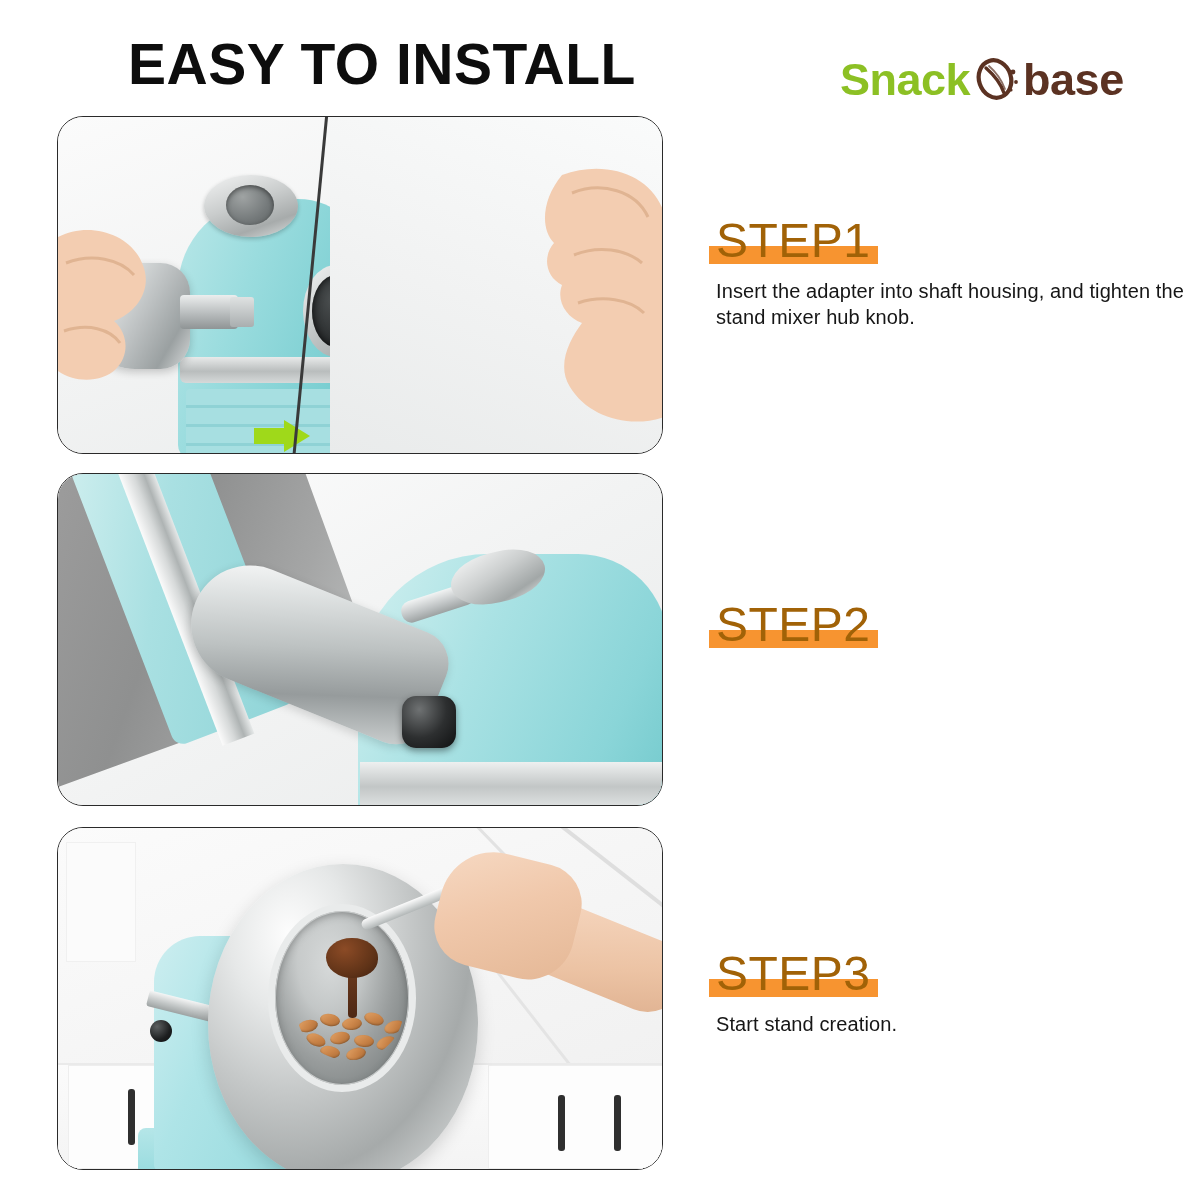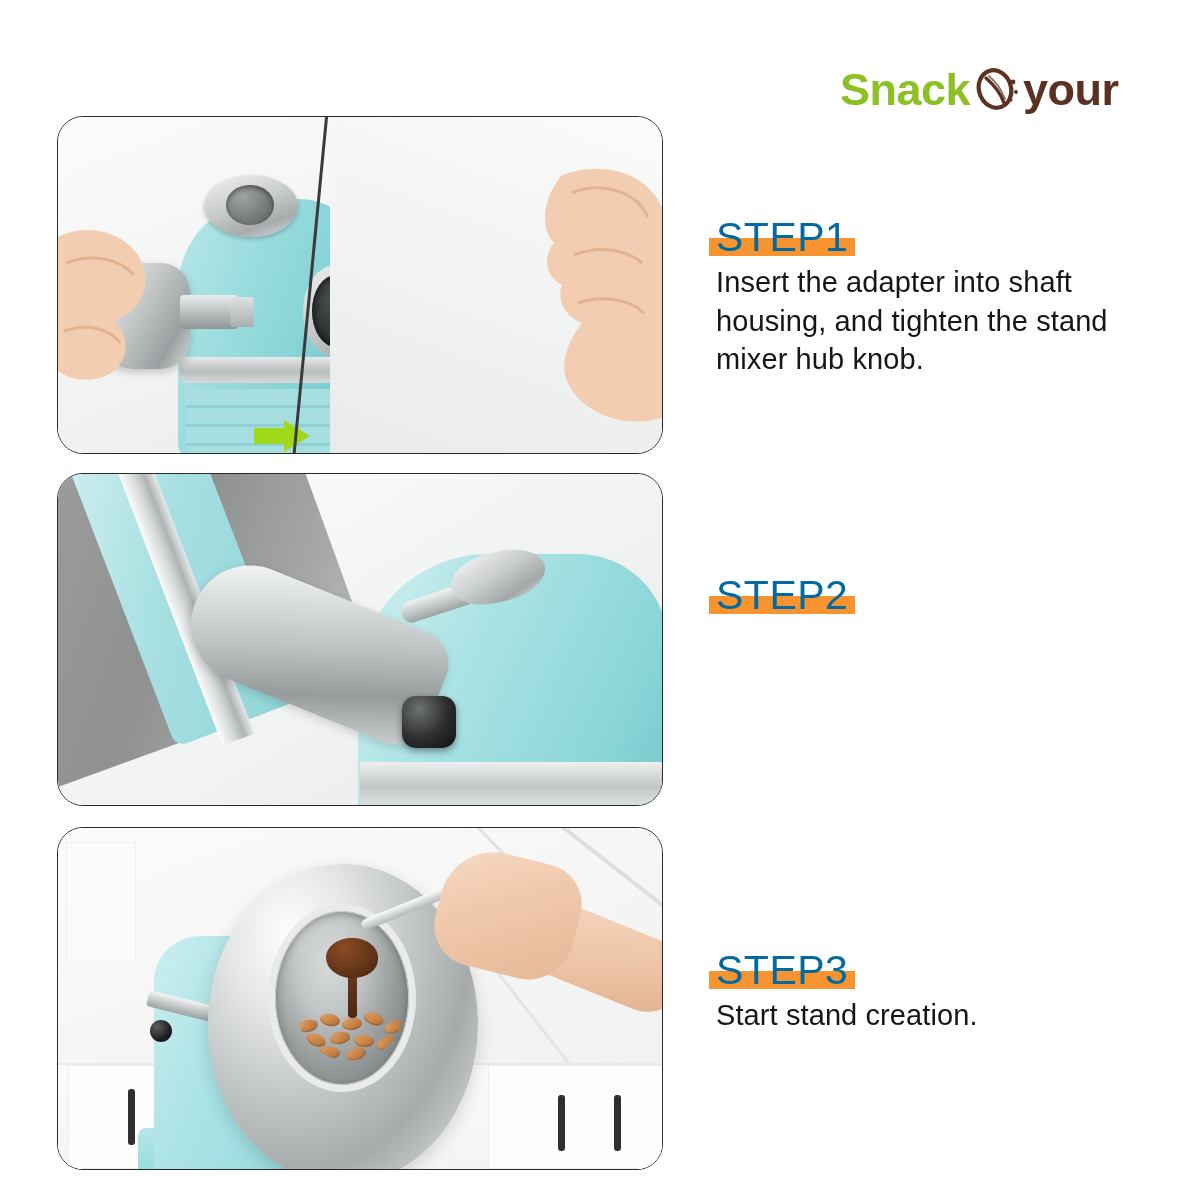--- a/index.html
+++ b/index.html
@@ -15,21 +15,21 @@
   #header { position:absolute; left:0; top:0; width:1200px; height:112px; }
 
   #page-title {
     position:absolute; left:128px; top:36px;
     font-size:57px; font-weight:bold; letter-spacing:0.5px;
     color:#0d0d0d; line-height:1; white-space:nowrap;
     font-family:"Liberation Sans", sans-serif;
   }
 
   #brand-logo {
-    position:absolute; left:840px; top:62px;
+    position:absolute; left:840px; top:52px;
     display:flex; align-items:center; height:54px;
     font-size:45px; font-weight:bold; line-height:1;
     letter-spacing:-0.5px; white-space:nowrap;
   }
   #brand-snack { color:#8cc024; }
   #brand-oater { color:#5b3222; }
   #bean-icon {
     position:relative; width:48px; height:48px; margin:0 1px 0 4px;
     display:inline-block; flex:0 0 auto;
   }
@@ -291,59 +291,61 @@
   }
   .c3-arm-skin {
     position:absolute; left:460px; top:92px; width:170px; height:74px;
     background:linear-gradient(160deg,#f6d7c0,#ecc3a4 60%,#dfb190);
     border-radius:38px; transform:rotate(22deg);
   }
 
   
   .step-block { position:absolute; left:716px; width:470px; }
   #step-block-1 { top:215px; }
-  #step-block-2 { top:573px; }
+  #step-block-2 { top:599px; }
   #step-block-3 { top:948px; }
 
   .step-title-wrap { position:relative; display:inline-block; margin-bottom:4px; }
   .step-highlight {
     position:absolute; left:-7px; bottom:3px; width:calc(100% + 14px); height:18px;
     background:#f79430; z-index:0;
   }
   .step-title {
     position:relative; z-index:1;
-    font-size:41px; font-weight:normal; color:#0369a1;
+    font-size:48px; font-weight:normal; color:#a16207;
     letter-spacing:0.5px; line-height:1.08;
     font-family:"Liberation Sans", sans-serif;
   }
   .step-desc {
-    font-size:29px; color:#161616; line-height:1.33;
+    margin-top:7px;
+    font-size:20px; color:#161616; line-height:1.33;
     font-family:"Liberation Sans", sans-serif;
     letter-spacing:0.1px;
   }
 </style>
 </head>
 <body>
 
 <div id="header">
 
+  <div id="page-title">EASY TO INSTALL</div>
 
   <div id="brand-logo">
     <span id="brand-snack">Snack</span>
     <span id="bean-icon">
       <svg width="48" height="48" viewBox="0 0 48 48" aria-hidden="true">
         <ellipse cx="21" cy="24" rx="16" ry="19" transform="rotate(-18 21 24)" fill="none" stroke="#5b3222" stroke-width="4.2"></ellipse>
         <path d="M12 13 C20 20 27 29 30 38" fill="none" stroke="#5b3222" stroke-width="3.4" stroke-linecap="round"></path>
         <path d="M15 11 C23 18 28 26 31 34" fill="none" stroke="#5b3222" stroke-width="1.8" stroke-linecap="round" opacity="0.7"></path>
         <circle cx="39" cy="17" r="2.4" fill="#5b3222"></circle>
         <circle cx="42" cy="27" r="1.9" fill="#5b3222"></circle>
         <circle cx="37" cy="35" r="1.6" fill="#5b3222"></circle>
       </svg>
     </span>
-    <span id="brand-oater">your</span>
+    <span id="brand-oater">base</span>
   </div>
 </div>
 
 <div class="photo-card" id="photo-card-1">
   <div class="photo-inner">
 
     <div class="c1-left">
       <div class="mixer-body-l"></div>
       <div class="mixer-band-l"></div>
       <div class="mixer-ridges-l"></div>

